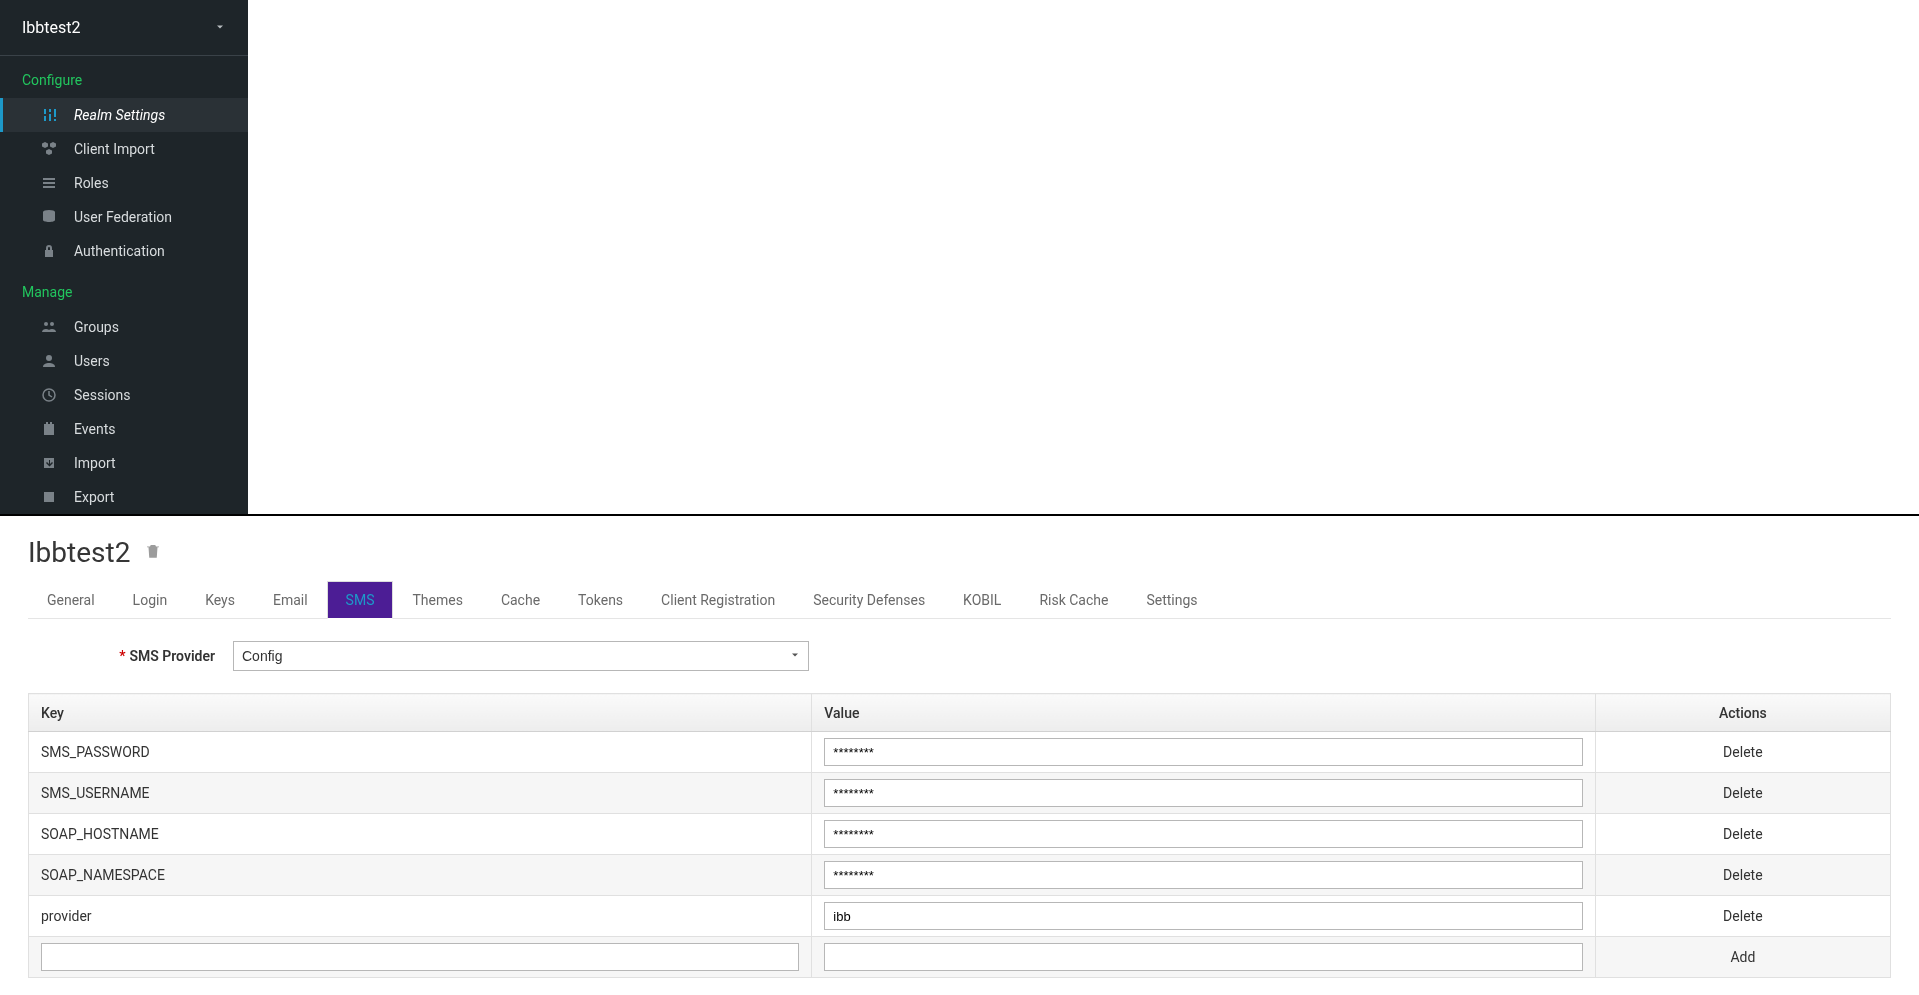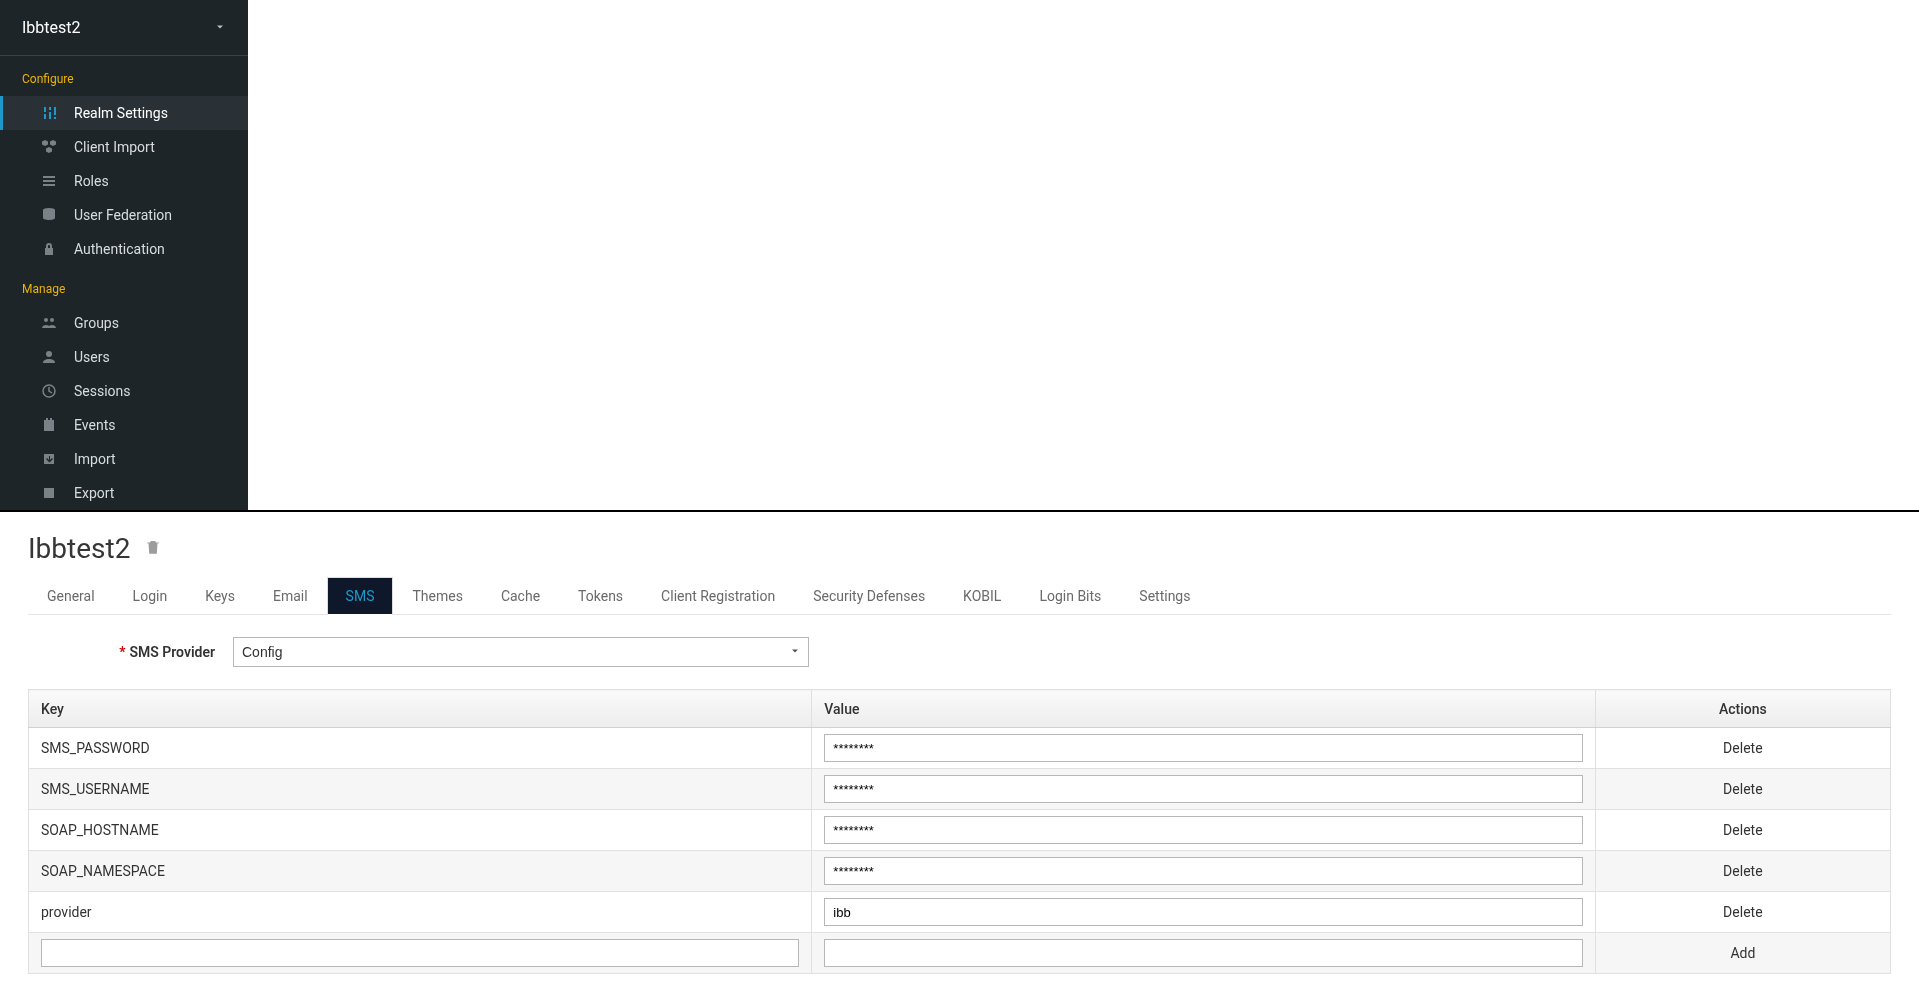--- a/index.html
+++ b/index.html
@@ -6,43 +6,43 @@
 body { font-family: -apple-system, BlinkMacSystemFont, "Segoe UI", Roboto, "Helvetica Neue", Arial, sans-serif; font-size: 14px; color: #333; background: #fff; }
 
 .app { display: flex; min-height: 100vh; flex-direction: column; }
 
 
 .sidebar { width: 248px; background: #1e2529; color: #fff; flex-shrink: 0; }
 .realm-selector { padding: 18px 22px; border-bottom: 1px solid #3a4248; display: flex; justify-content: space-between; align-items: center; cursor: pointer; }
 .realm-selector .name { font-size: 16px; color: #fff; }
 .realm-selector .chev { color: #b8bdc0; }
 
-.sidebar-section-title { padding: 16px 22px 10px; color: #eab308; font-size: 12px; }
+.sidebar-section-title { padding: 16px 22px 10px; color: #22c55e; font-size: 14px; }
 
 .sidebar-nav { list-style: none; }
 .sidebar-nav li { display: flex; align-items: center; padding: 9px 22px 9px 40px; cursor: pointer; color: #d8dcde; position: relative; }
-.sidebar-nav li.active { background: #2a3136; color: #fff; }
+.sidebar-nav li.active { background: #2a3136; color: #fff; font-style: italic; }
 .sidebar-nav li.active::before { content: ""; position: absolute; left: 0; top: 0; bottom: 0; width: 3px; background: #1d99c9; }
 .sidebar-nav li .icon { position: absolute; left: 40px; width: 18px; display: flex; align-items: center; justify-content: center; color: #7a8288; }
 .sidebar-nav li.active .icon { color: #1d99c9; }
 .sidebar-nav li .icon svg { width: 16px; height: 16px; }
 .sidebar-nav li .label { margin-left: 34px; font-size: 14px; }
 
 
 .main { flex: 1; padding: 20px 28px; border-top: 2px solid #000; overflow: auto; }
 .page-title-row { display: flex; align-items: center; gap: 14px; margin-bottom: 12px; }
 .page-title { font-size: 28px; font-weight: 400; color: #363636; }
 .trash-icon { color: #9c9c9c; cursor: pointer; }
 .trash-icon svg { width: 18px; height: 18px; }
 
 
 .tabs { border-bottom: 1px solid #e5e5e5; margin-bottom: 22px; }
 .tabs ul { list-style: none; display: flex; flex-wrap: wrap; gap: 0; }
 .tabs li { padding: 10px 18px; color: #6a6a6a; cursor: pointer; border: 1px solid transparent; border-bottom: none; margin-bottom: -1px; position: relative; }
-.tabs li.active { color: #1d99c9; border-color: #ddd; border-bottom: 1px solid #fff; background: #0f172a; }
+.tabs li.active { color: #1d99c9; border-color: #ddd; border-bottom: 1px solid #fff; background: #4c1d95; }
 
 
 .form-row { display: flex; align-items: center; margin-bottom: 22px; }
 .form-row .form-label { width: 205px; text-align: right; padding-right: 18px; font-size: 14px; color: #333; font-weight: 600;}
 .form-row .form-label .req { color: #c00; margin-right: 4px; }
 .form-row .form-control { flex: 0 0 576px; }
 .select-wrap { position: relative; border-radius: 10px; }
 .select-wrap select { width: 100%; height: 30px; border: 1px solid #b7b7b7; background: #fff; padding: 0 8px; font-size: 14px; appearance: none; -webkit-appearance: none; -moz-appearance: none; color: #333; }
 .select-wrap .chev-down { position: absolute; right: 8px; top: 50%; transform: translateY(-50%); pointer-events: none; color: #555; }
 
@@ -202,21 +202,21 @@
           <li>Login</li>
           <li>Keys</li>
           <li>Email</li>
           <li class="active">SMS</li>
           <li>Themes</li>
           <li>Cache</li>
           <li>Tokens</li>
           <li>Client Registration</li>
           <li>Security Defenses</li>
           <li>KOBIL</li>
-          <li>Login Bits</li>
+          <li>Risk Cache</li>
           <li>Settings</li>
         </ul>
     </nav>
 
     <div class="form-row">
       <label class="form-label">
         <span class="req">*</span><span>SMS Provider</span>
       </label>
       <div class="form-control select-wrap">
         <select id="sms-provider-select"><option>Config</option></select>

